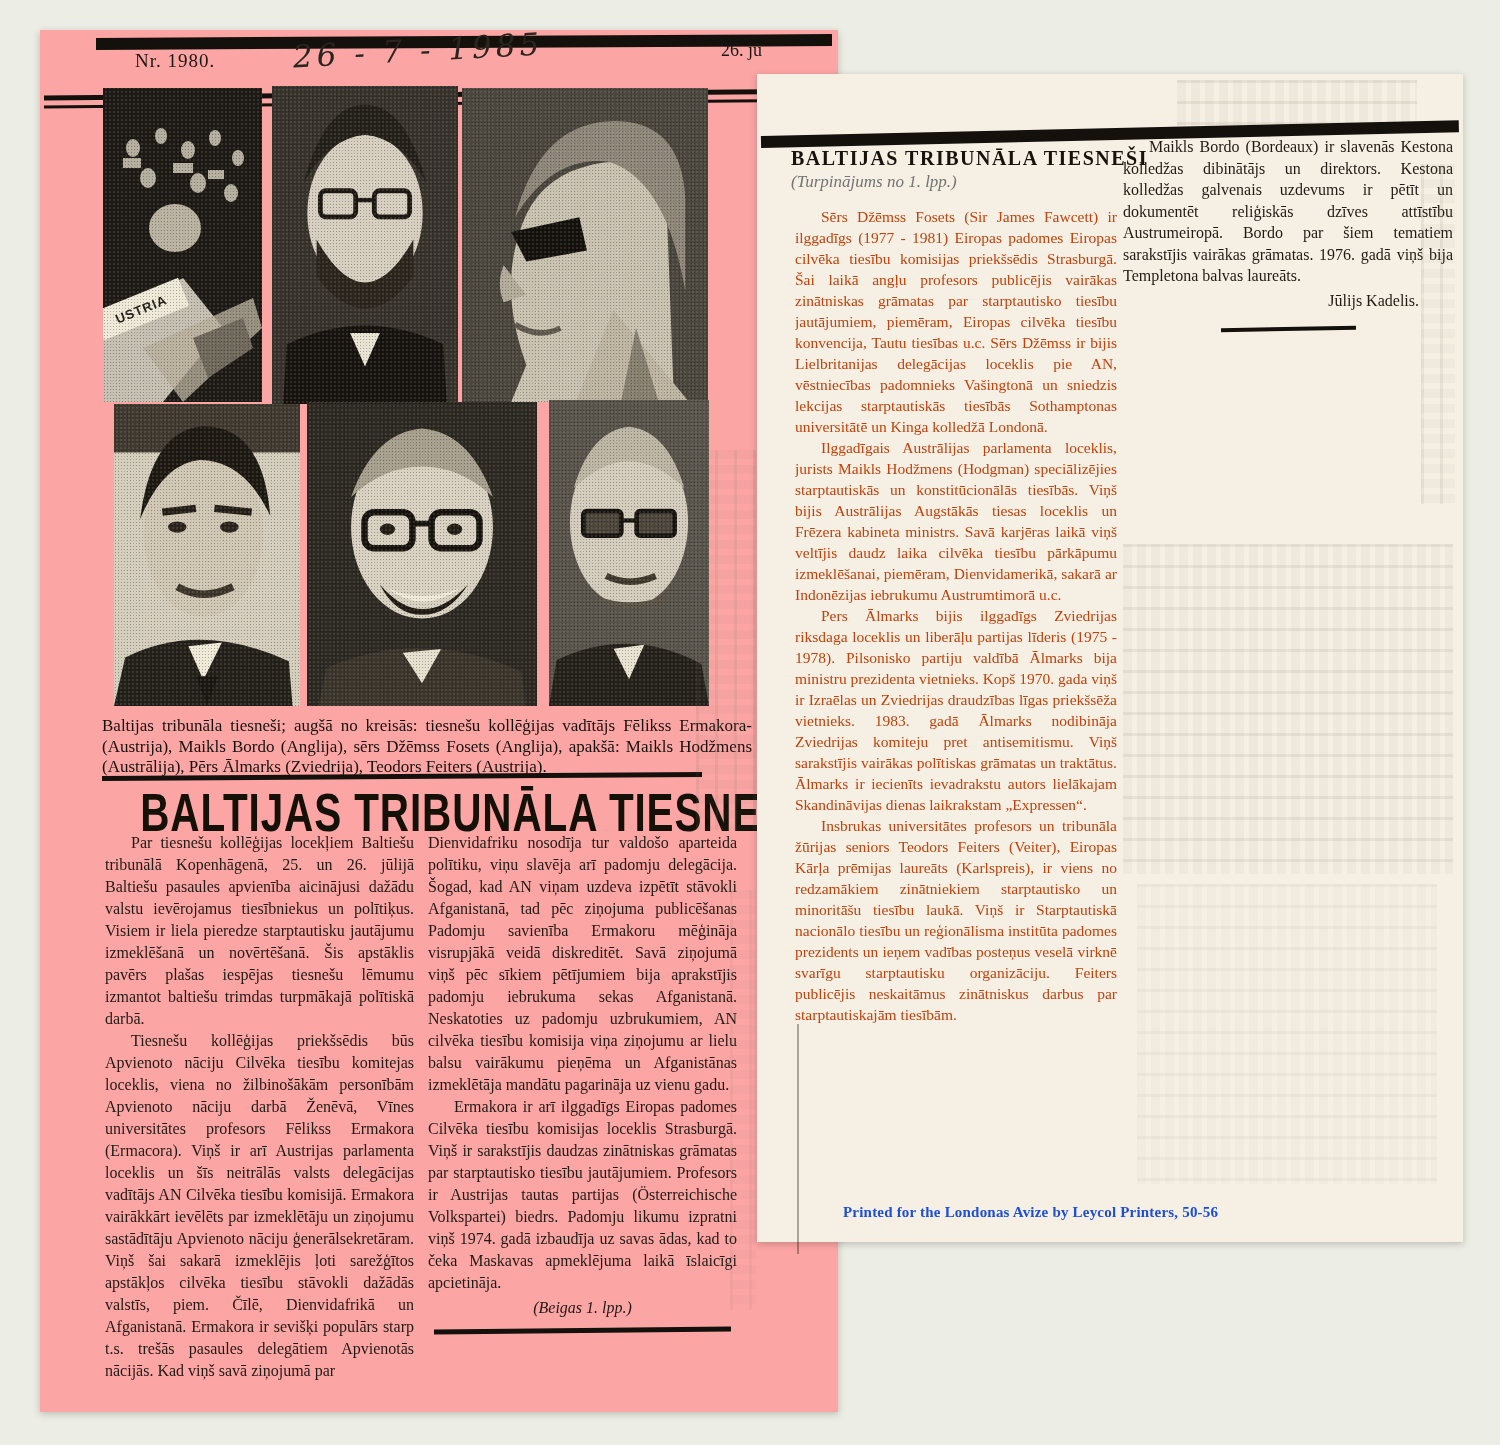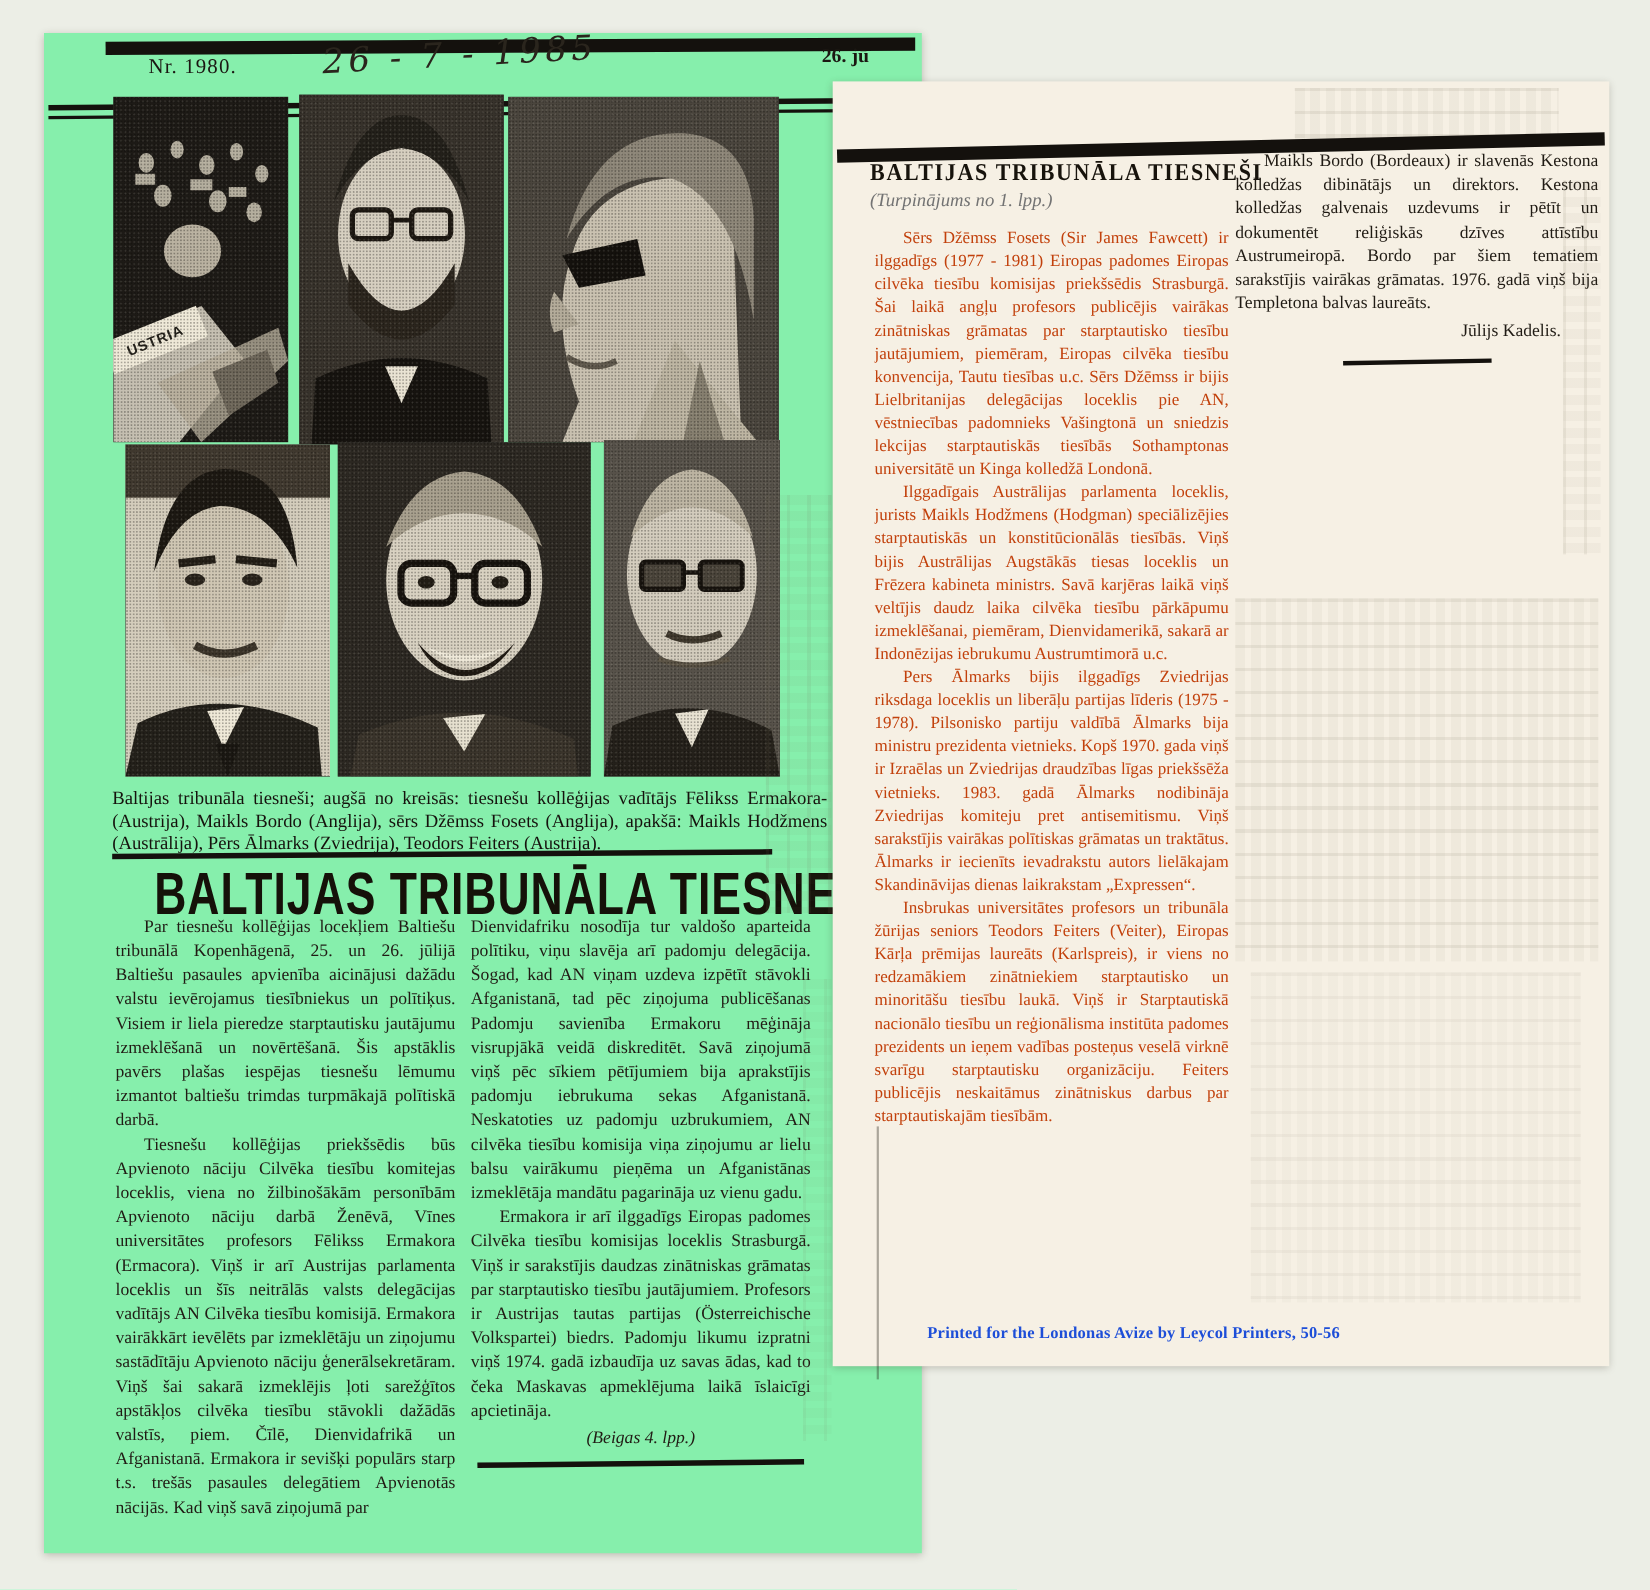--- a/index.html
+++ b/index.html
@@ -1,28 +1,28 @@
 <!DOCTYPE html>
 <html><head>
 <meta charset="utf-8">
 <style>
   html,body{margin:0;padding:0;}
   .canvas{position:relative;width:1500px;height:1445px;background:#eceee6;overflow:hidden;
           font-family:"Liberation Serif","DejaVu Serif",serif;color:#1b1712;}
-  .clipping{position:absolute;background:#86efac;box-shadow:0 2px 7px rgba(60,55,40,.28);}
+  .clipping{position:absolute;background:#fca5a5;box-shadow:0 2px 7px rgba(60,55,40,.28);}
   #clip-left{left:40px;top:30px;width:798px;height:1382px;z-index:1;}
   #clip-right{left:757px;top:74px;width:706px;height:1168px;z-index:2;background:#f6f0e4;}
 
   
   .bar{position:absolute;background:#14110d;}
   .m-issue{position:absolute;left:95px;top:20px;font-size:19px;letter-spacing:1px;}
   .m-hand{position:absolute;left:248px;top:2px;width:260px;text-align:center;
           font-style:italic;font-size:31px;letter-spacing:4px;color:#2a251d;
           transform:rotate(-3deg);font-family:"DejaVu Serif",serif;}
-  .m-corner{position:absolute;right:48px;top:10px;font-size:18px;font-weight:bold;}
+  .m-corner{position:absolute;right:76px;top:10px;font-size:18px;}
 
   
   .ph{position:absolute;overflow:hidden;background:#2a2724;}
   .ph svg{position:absolute;inset:0;width:100%;height:100%;}
   .grain{position:absolute;inset:0;pointer-events:none;opacity:.55;
      background-image:radial-gradient(rgba(245,240,228,.30) .6px,transparent 1px),
                       radial-gradient(rgba(10,8,6,.55) .7px,transparent 1px);
      background-size:4px 4px,3px 3px;background-position:1px 2px,0 0;}
   .placard{position:absolute;left:-8px;bottom:78px;width:92px;height:30px;background:#efe9d8;
      transform:rotate(-22deg);display:flex;align-items:center;justify-content:center;
@@ -197,21 +197,21 @@
     <div class="headline">BALTIJAS TRIBUNĀLA TIESNEŠI</div>
 
     <div class="bodycols">
       <div class="col">
         <p>Par tiesnešu kollēģijas locekļiem Baltiešu tribunālā Kopenhāgenā, 25. un 26. jūlijā Baltiešu pasaules apvienība aicinājusi dažādu valstu ievērojamus tiesībniekus un polītiķus. Visiem ir liela pieredze starptautisku jautājumu izmeklēšanā un novērtēšanā. Šis apstāklis pavērs plašas iespējas tiesnešu lēmumu izmantot baltiešu trimdas turpmākajā polītiskā darbā.</p>
         <p>Tiesnešu kollēģijas priekšsēdis būs Apvienoto nāciju Cilvēka tiesību komitejas loceklis, viena no žilbinošākām personībām Apvienoto nāciju darbā Ženēvā, Vīnes universitātes profesors Fēlikss Ermakora (Ermacora). Viņš ir arī Austrijas parlamenta loceklis un šīs neitrālās valsts delegācijas vadītājs AN Cilvēka tiesību komisijā. Ermakora vairākkārt ievēlēts par izmeklētāju un ziņojumu sastādītāju Apvienoto nāciju ģenerālsekretāram. Viņš šai sakarā izmeklējis ļoti sarežģītos apstākļos cilvēka tiesību stāvokli dažādās valstīs, piem. Čīlē, Dienvidafrikā un Afganistanā. Ermakora ir sevišķi populārs starp t.s. trešās pasaules delegātiem Apvienotās nācijās. Kad viņš savā ziņojumā par</p>
       </div>
       <div class="col">
         <p class="noindent">Dienvidafriku nosodīja tur valdošo aparteida polītiku, viņu slavēja arī padomju delegācija. Šogad, kad AN viņam uzdeva izpētīt stāvokli Afganistanā, tad pēc ziņojuma publicēšanas Padomju savienība Ermakoru mēģināja visrupjākā veidā diskreditēt. Savā ziņojumā viņš pēc sīkiem pētījumiem bija aprakstījis padomju iebrukuma sekas Afganistanā. Neskatoties uz padomju uzbrukumiem, AN cilvēka tiesību komisija viņa ziņojumu ar lielu balsu vairākumu pieņēma un Afganistānas izmeklētāja mandātu pagarināja uz vienu gadu.</p>
         <p>Ermakora ir arī ilggadīgs Eiropas padomes Cilvēka tiesību komisijas loceklis Strasburgā. Viņš ir sarakstījis daudzas zinātniskas grāmatas par starptautisko tiesību jautājumiem. Profesors ir Austrijas tautas partijas (Österreichische Volkspartei) biedrs. Padomju likumu izpratni viņš 1974. gadā izbaudīja uz savas ādas, kad to čeka Maskavas apmeklējuma laikā īslaicīgi apcietināja.</p>
-        <p class="beigas">(Beigas 4. lpp.)</p>
+        <p class="beigas">(Beigas 1. lpp.)</p>
         <div class="endrule"></div>
       </div>
     </div>
 
     <div class="bleed-v" style="left:656px;top:420px;width:60px;height:380px;opacity:.8;"></div>
     <div class="bleed-v" style="left:690px;top:860px;width:26px;height:420px;opacity:.6;"></div>
   </div>
 
   <div class="clipping" id="clip-right">
 

